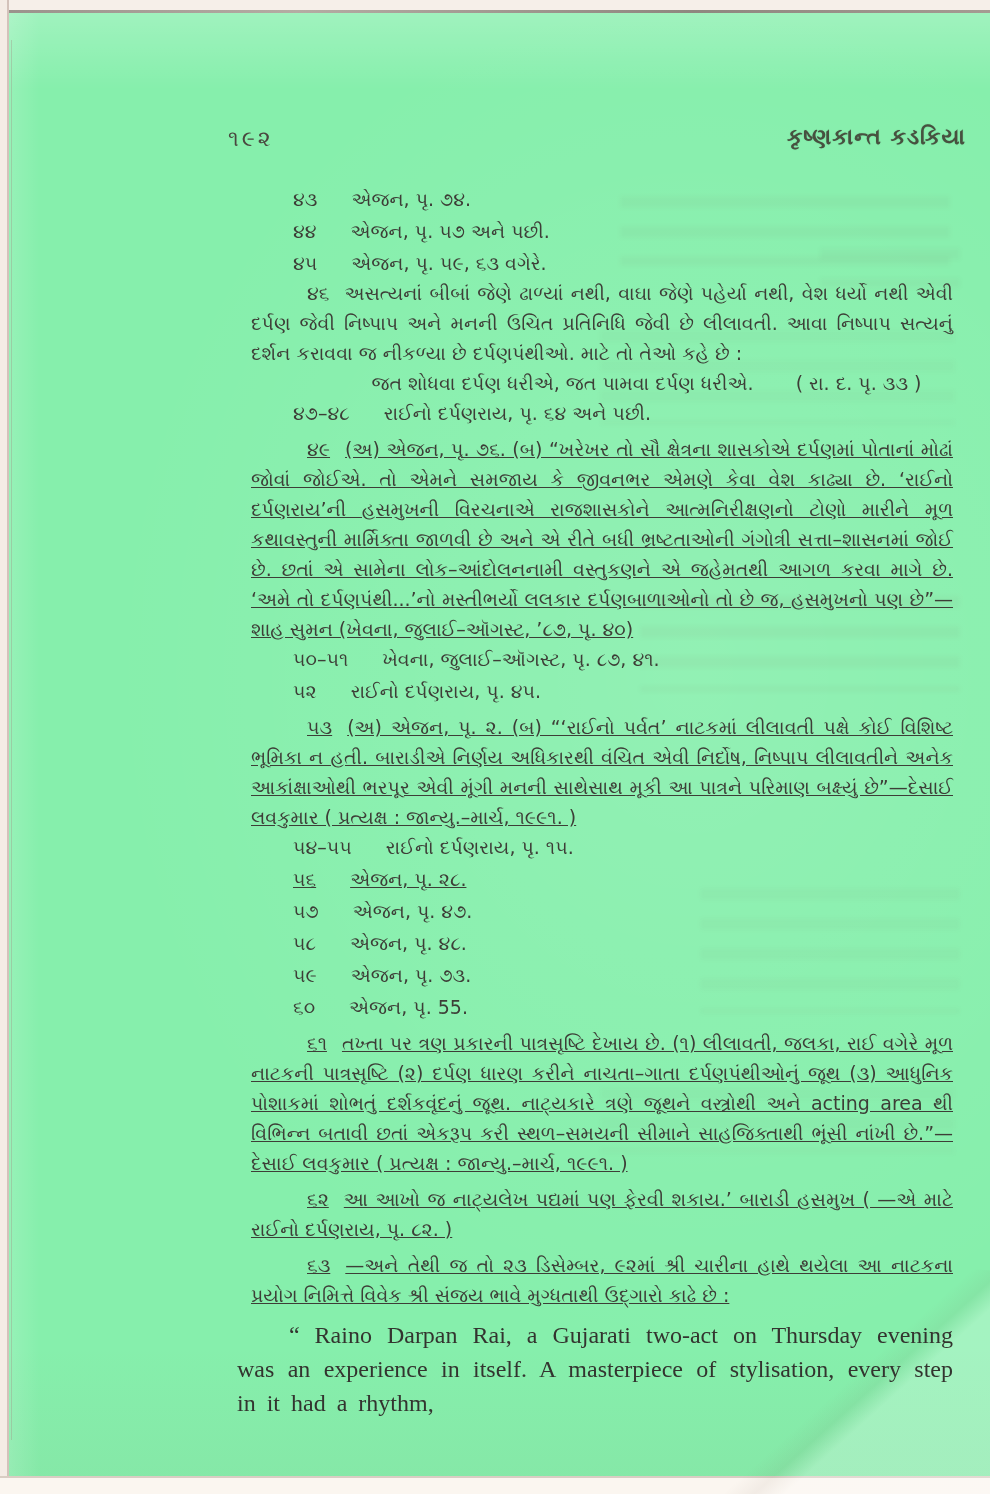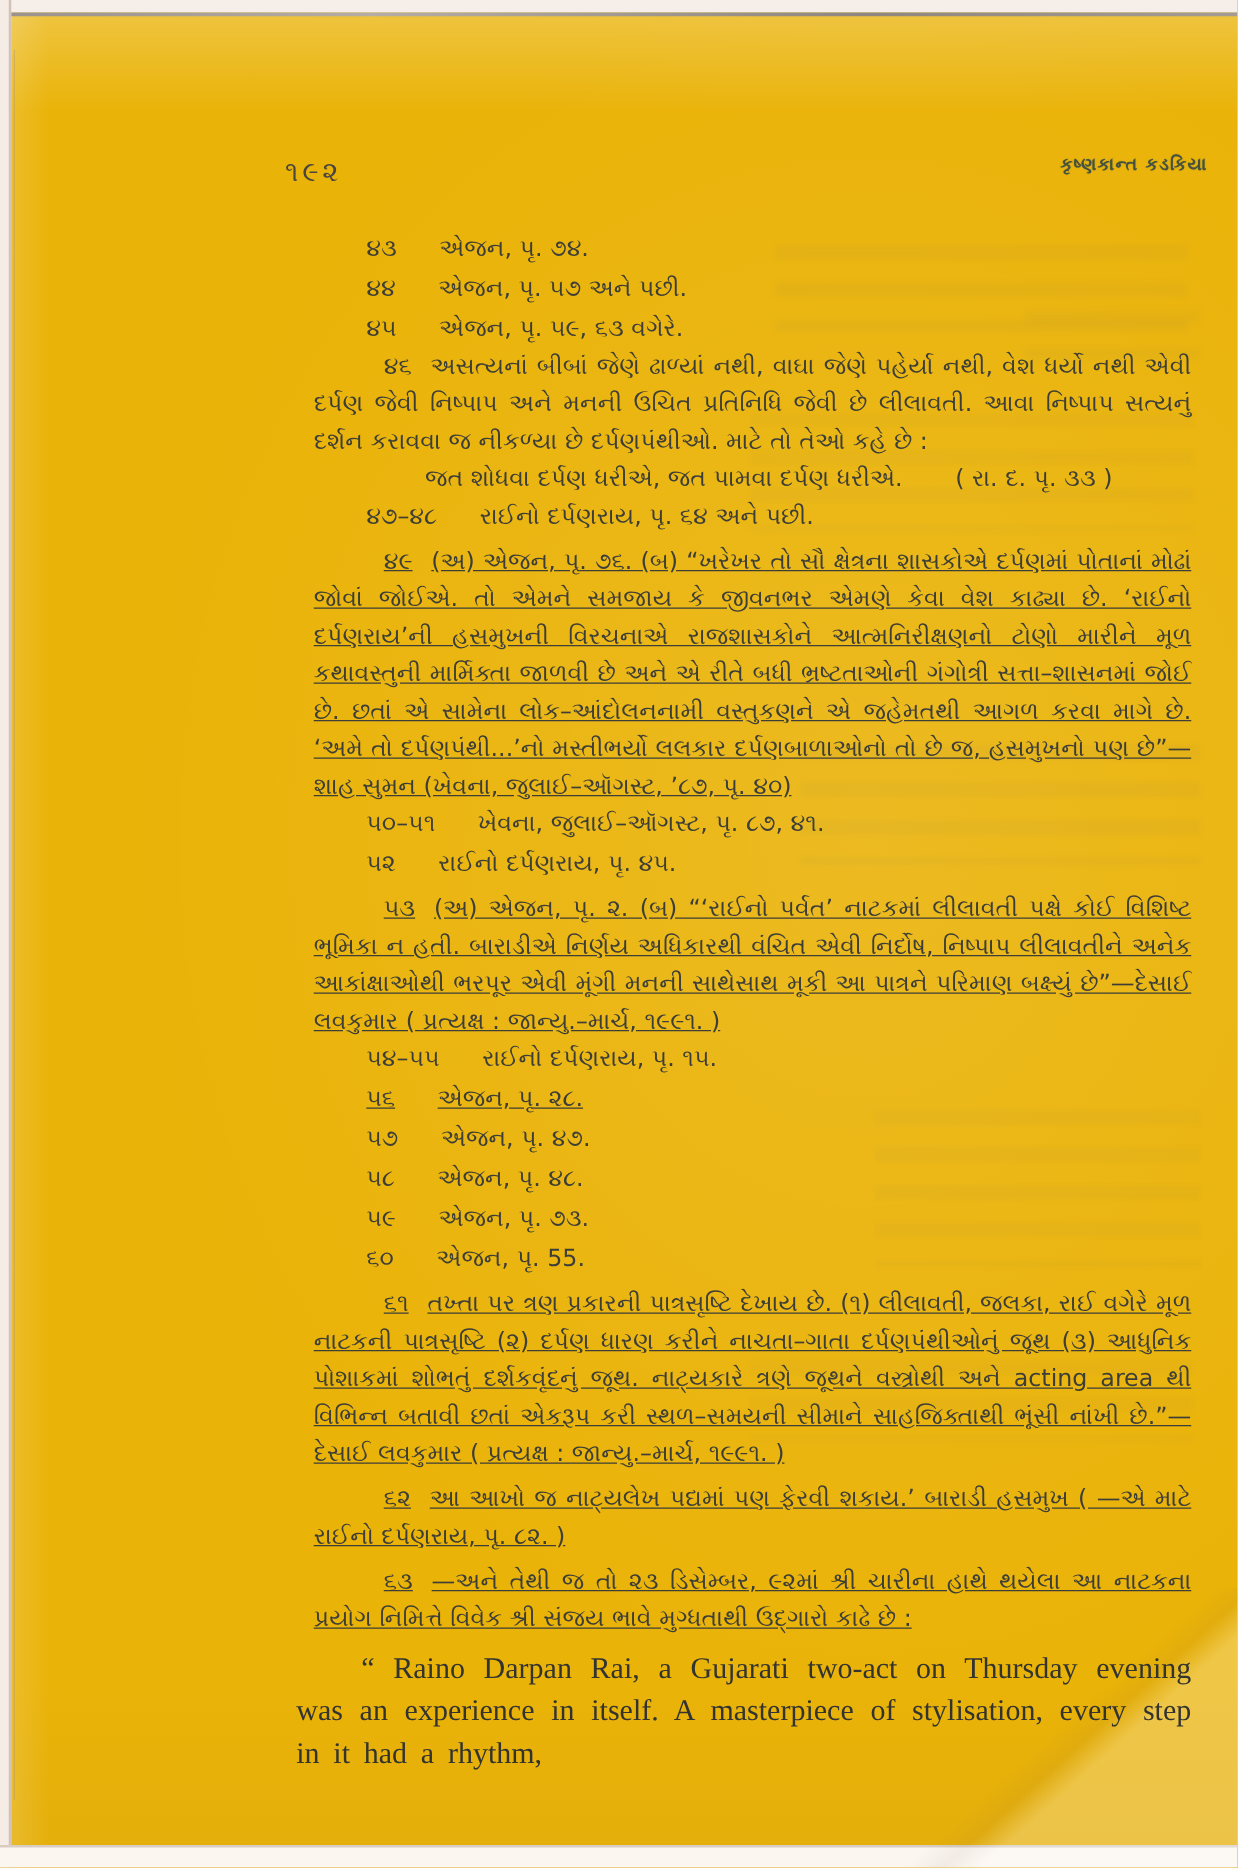--- a/index.html
+++ b/index.html
@@ -1,19 +1,19 @@
 <!DOCTYPE html>
 <html><head>
 <meta charset="utf-8">
 <style>
   html,body{margin:0;padding:0;background:#e9e0d8;}
   .scan{
     position:relative;
     width:990px;height:1494px;
-    background:#eab308;
+    background:#86efac;
     overflow:hidden;
     font-family:"DejaVu Sans", sans-serif;
     color:#3d3e37;
   }
   
   .scan::before{
     content:"";position:absolute;inset:0;pointer-events:none;
     background:
       linear-gradient(180deg, rgba(255,255,255,.25) 0%, rgba(255,255,255,0) 6%),
       linear-gradient(90deg, rgba(255,255,255,.18) 0%, rgba(255,255,255,0) 4%),
@@ -27,33 +27,33 @@
   .edge-left{position:absolute;left:0;top:0;width:7px;height:100%;background:#f4ece5;
     border-right:2px solid #d3c2ba;}
   .edge-left2{position:absolute;left:11px;top:40px;width:1px;height:1400px;background:rgba(160,140,130,.35);}
   .edge-bottom{position:absolute;left:0;bottom:0;width:100%;height:16px;background:#fbf6f0;
     border-top:2px solid #d9cdc3;}
   .crease{position:absolute;right:-40px;bottom:-30px;width:330px;height:260px;
     background:linear-gradient(135deg, rgba(0,0,0,0) 45%, rgba(120,95,80,.07) 50%, rgba(255,255,255,.25) 55%);
     transform:rotate(3deg);}
   
   .pageno{position:absolute;left:228px;top:126px;font-size:22px;letter-spacing:3px;color:#4a463f;}
-  .author{position:absolute;right:24px;top:124px;font-size:14px;font-weight:bold;
+  .author{position:absolute;right:24px;top:124px;font-size:22px;font-weight:bold;
     letter-spacing:1px;color:#47513f;text-shadow:0 0 1px rgba(40,80,60,.4);}
   
   .content{position:absolute;left:237px;top:184px;width:716px;
     font-size:19px;line-height:30px;text-align:justify;}
   .fn{margin:0;}
   .fn-label:empty,.fn-cite:empty{display:none;}
   .fn-short{padding-left:56px;text-align:left;}
   .fn-short .fn-label{margin-right:34px;}
   .fn-para{text-indent:56px;margin-left:14px;}
   .fn-para .fn-label{margin-right:15px;}
   .fn-verse1{margin-left:130px;text-align:left;}
-  .fn-verse2{margin-left:103px;text-align:left;}
+  .fn-verse2{margin-left:103px;text-align:center;}
   .fn-cite{margin-left:42px;}
   .gap{margin-top:6px;text-decoration:underline;}
   .fn-short + .fn-short{margin-top:2px;}
   
   .english{
     margin-top:8px;
     font-family:"Liberation Serif", serif;
     font-size:24px;line-height:34px;color:#33342f;
     text-indent:52px;text-align:justify;word-spacing:5px;
   }

